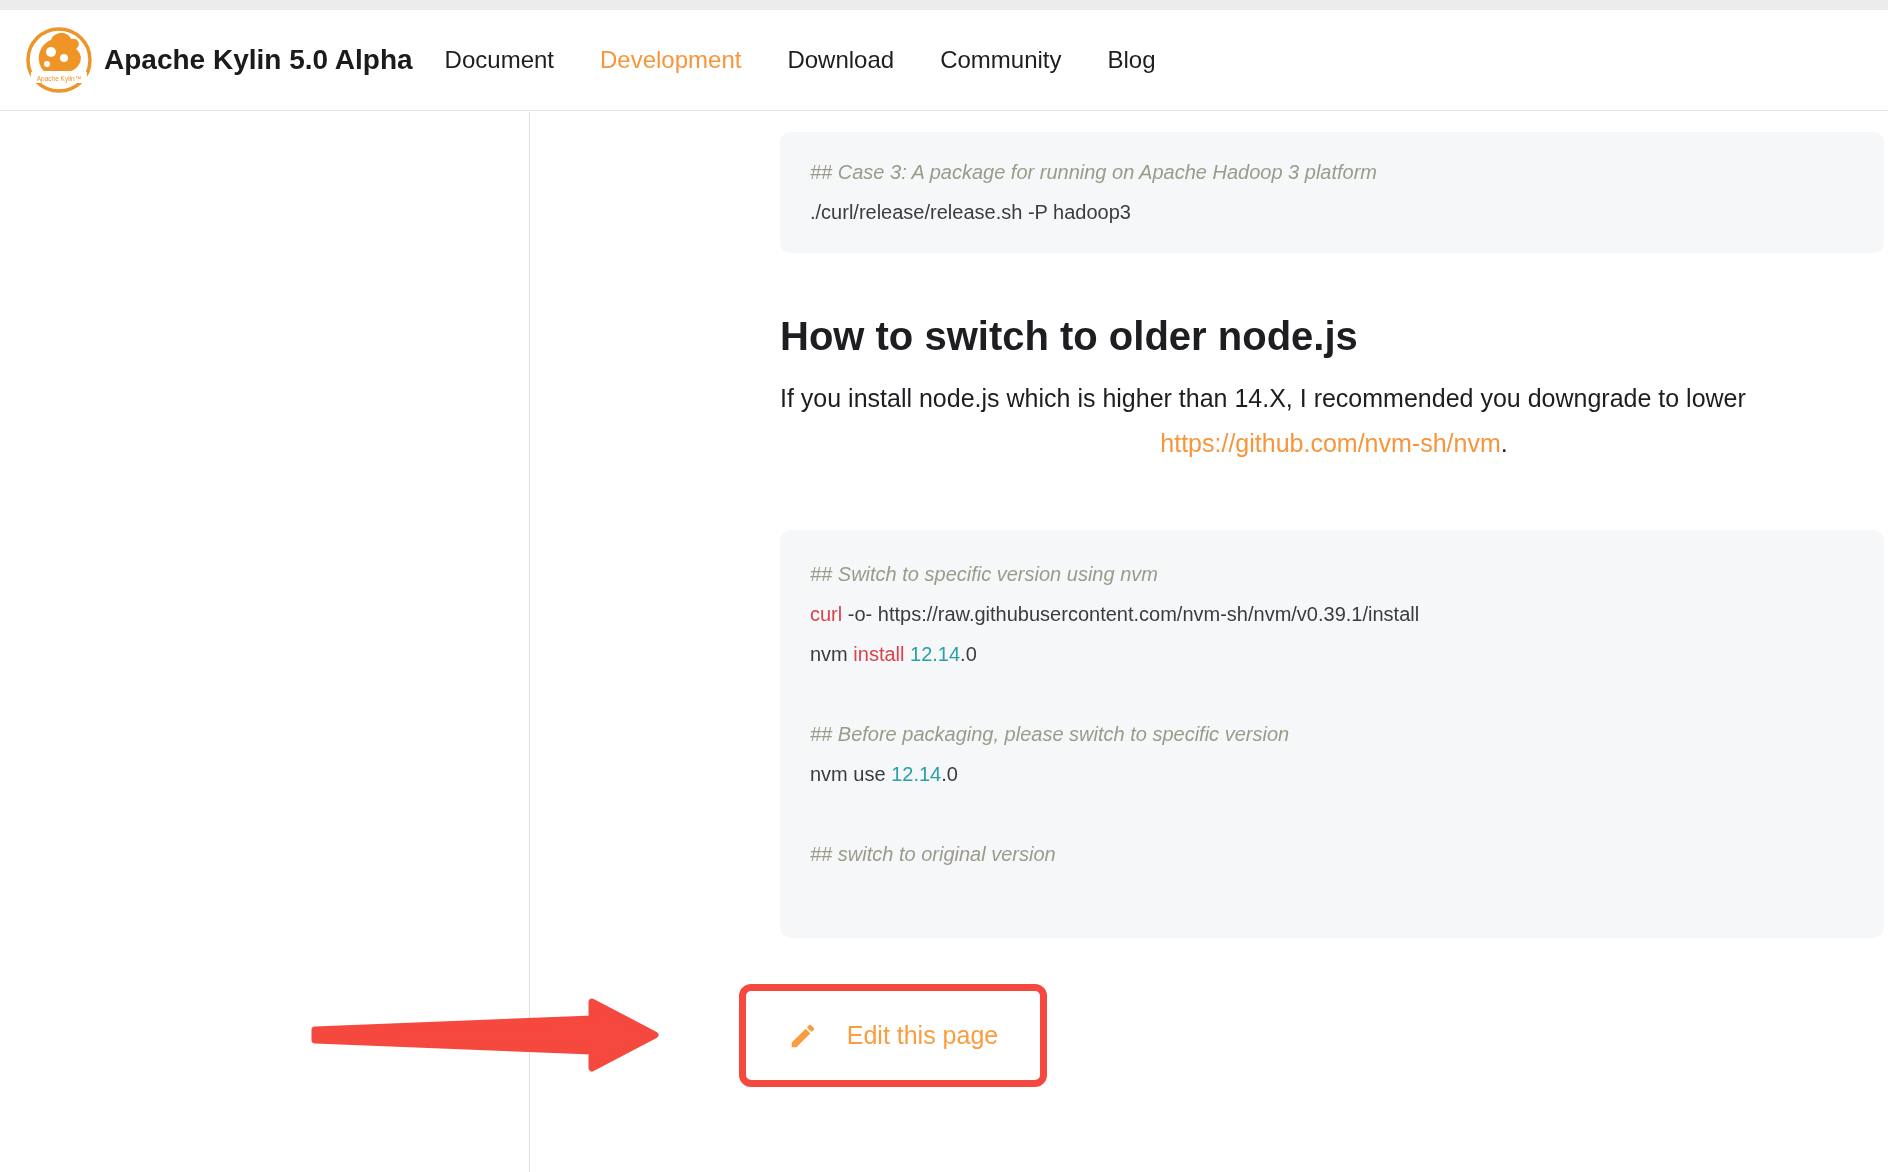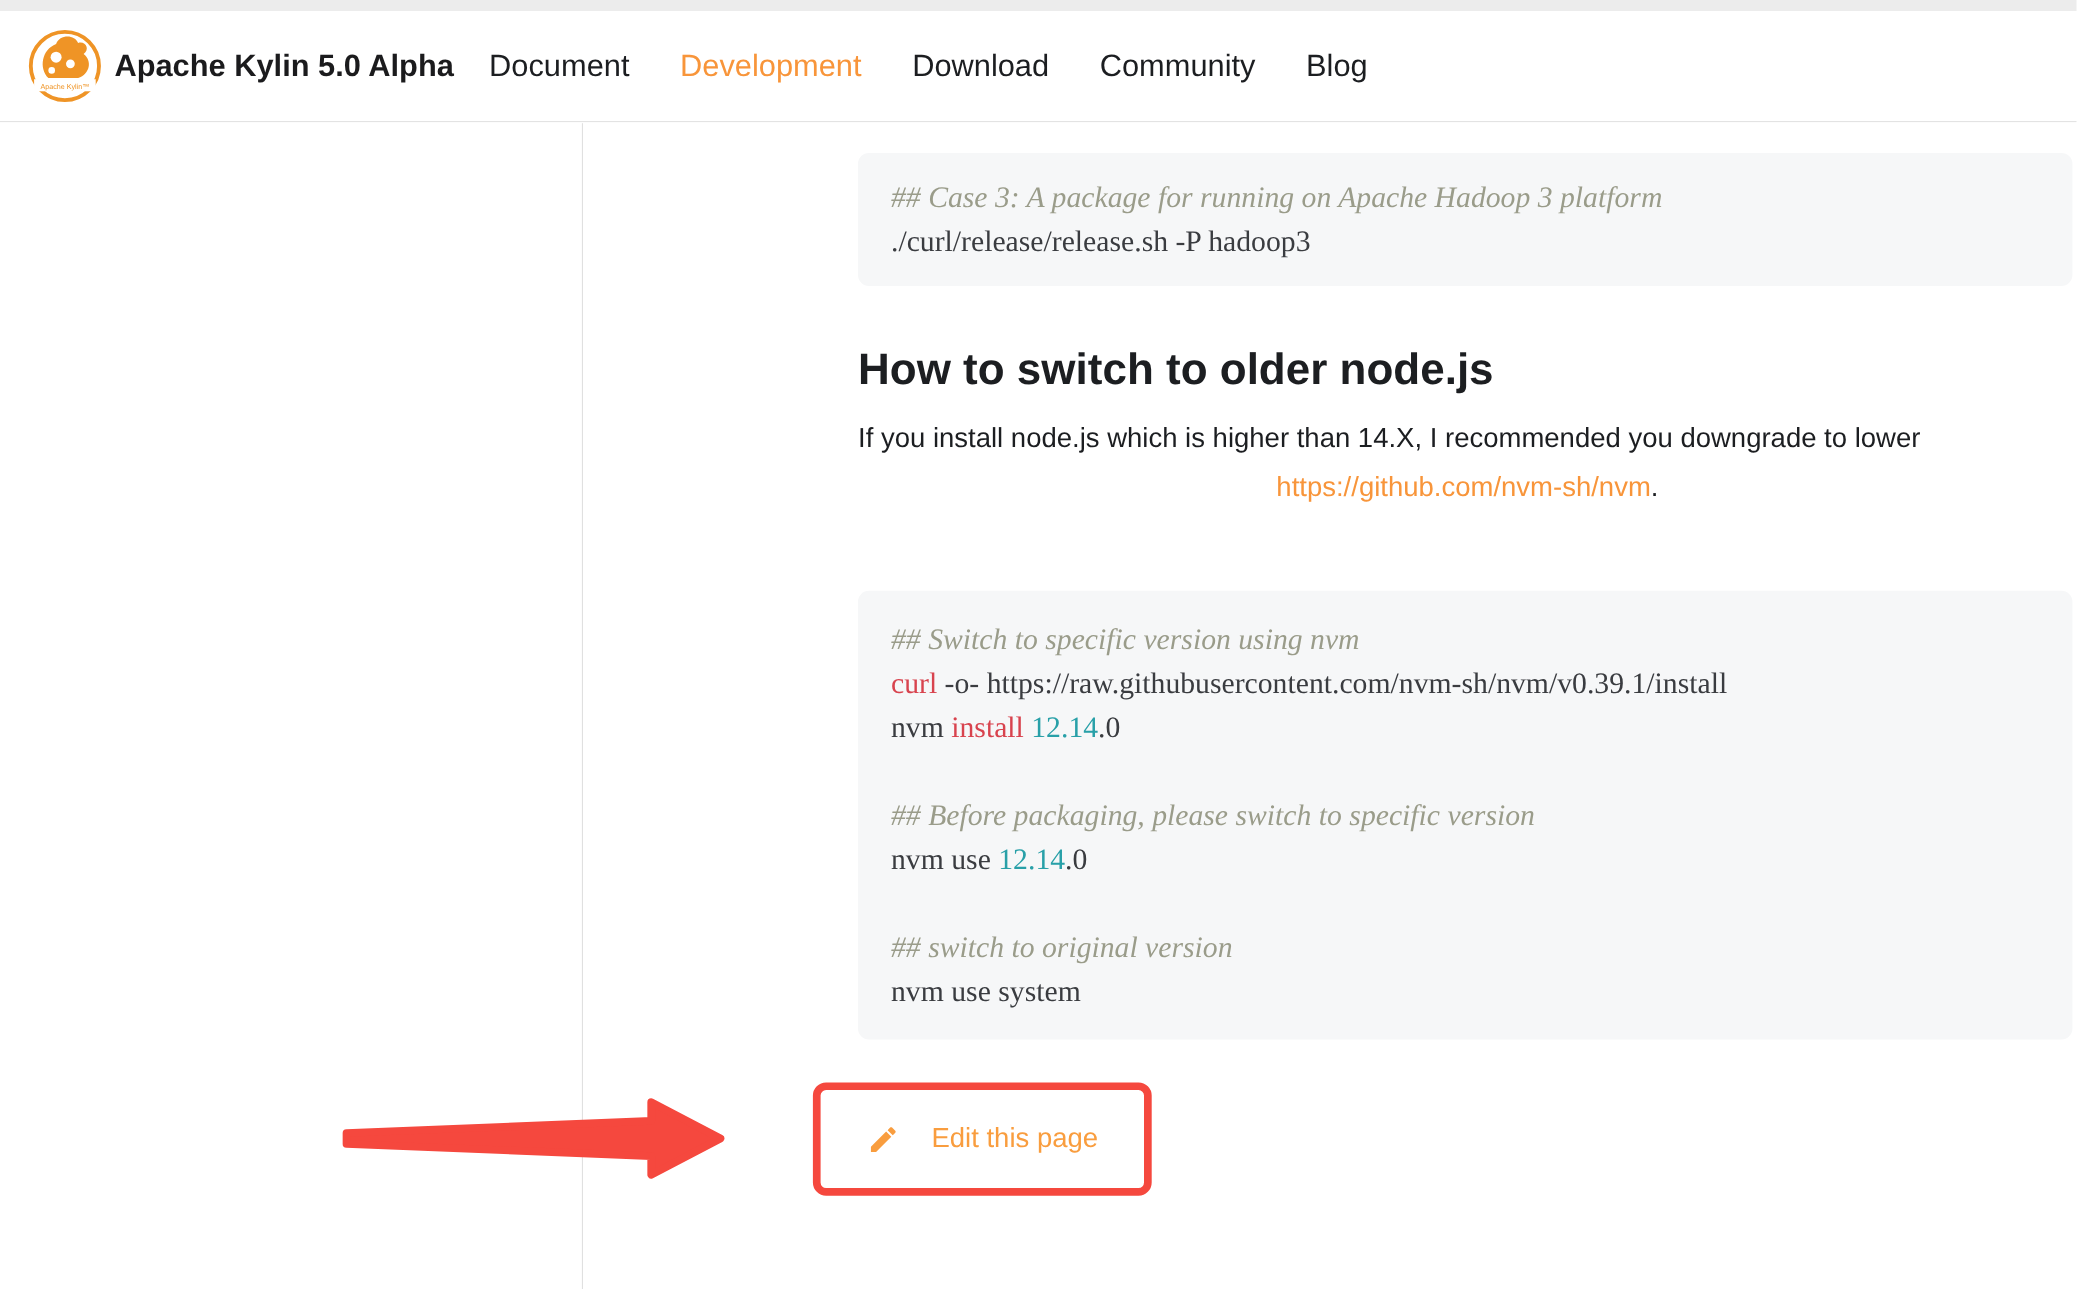--- a/index.html
+++ b/index.html
@@ -13,27 +13,27 @@
   body{font-family:"Liberation Sans",sans-serif;color:var(--ink);}
   #canvas{position:relative;width:1888px;height:1172px;background:#fff;overflow:hidden;}
 
   #top-strip{position:absolute;left:0;top:0;width:1888px;height:10px;background:var(--strip);}
 
   #header{position:absolute;left:0;top:10px;width:1888px;height:101px;background:#fff;
     border-bottom:1px solid var(--hairline);display:flex;align-items:center;padding:0 24px;}
   .brand-logo{width:70px;height:70px;flex:0 0 auto;}
   .brand-title{margin-left:10px;font-size:28px;font-weight:bold;color:#1b1b1d;white-space:nowrap;}
   #main-nav{display:flex;align-items:center;margin-left:32px;gap:46px;}
-  .nav-item{font-size:28px;color:var(--ink);text-decoration:none;cursor:pointer;white-space:nowrap;}
+  .nav-item{font-size:24px;color:var(--ink);text-decoration:none;cursor:pointer;white-space:nowrap;}
   .nav-item.active{color:var(--accent);}
 
   #sidebar-divider{position:absolute;left:529px;top:112px;width:1px;height:1060px;background:var(--divider);}
 
   .code-block{position:absolute;left:780px;width:1104px;background:var(--code-bg);
-    border-radius:10px;font-family:Liberation Serif, serif;font-size:27px;color:var(--code-ink);
+    border-radius:10px;font-family:Liberation Sans, sans-serif;font-size:20px;color:var(--code-ink);
     overflow:hidden;white-space:nowrap;}
   #code-block-1{top:112px;height:121px;padding:20px 30px;}
   #code-block-2{top:510px;height:408px;padding:24px 30px;}
   .code-line{line-height:40px;height:40px;white-space:pre;}
   .tok-comment{color:var(--comment);font-style:italic;}
   .tok-red{color:var(--tok-red);}
   .tok-teal{color:var(--tok-teal);}
   .tok-plain{color:var(--code-ink);}
 
   #doc-heading{position:absolute;left:780px;top:281px;font-size:40px;font-weight:bold;
@@ -93,21 +93,20 @@
 
   <pre id="code-block-2" class="code-block">
       <div class="code-line"><span class="tok-comment">## Switch to specific version using nvm</span></div>
       <div class="code-line"><span class="tok-red">curl</span><span class="tok-plain"> -o- https://raw.githubusercontent.com/nvm-sh/nvm/v0.39.1/install</span></div>
       <div class="code-line"><span class="tok-plain">nvm </span><span class="tok-red">install </span><span class="tok-teal">12.14</span><span class="tok-plain">.0</span></div>
       <div class="code-line">&nbsp;</div>
       <div class="code-line"><span class="tok-comment">## Before packaging, please switch to specific version</span></div>
       <div class="code-line"><span class="tok-plain">nvm use </span><span class="tok-teal">12.14</span><span class="tok-plain">.0</span></div>
       <div class="code-line">&nbsp;</div>
       <div class="code-line"><span class="tok-comment">## switch to original version</span></div>
-      <div class="code-line"><span class="tok-plain">nvm use system</span></div>
     </pre>
 
   <div id="annotation-box">
     <button id="edit-page-button">
       <svg class="pencil" viewBox="0 0 24 24">
         <path fill="#f99d3e" d="M3 17.25V21h3.75L17.81 9.94l-3.75-3.75L3 17.25zM20.71 7.04c.39-.39.39-1.02 0-1.41l-2.34-2.34c-.39-.39-1.02-.39-1.41 0l-1.83 1.83 3.75 3.75 1.83-1.83z"></path>
       </svg>
       <span id="edit-page-label">Edit this page</span>
     </button>
   </div>

